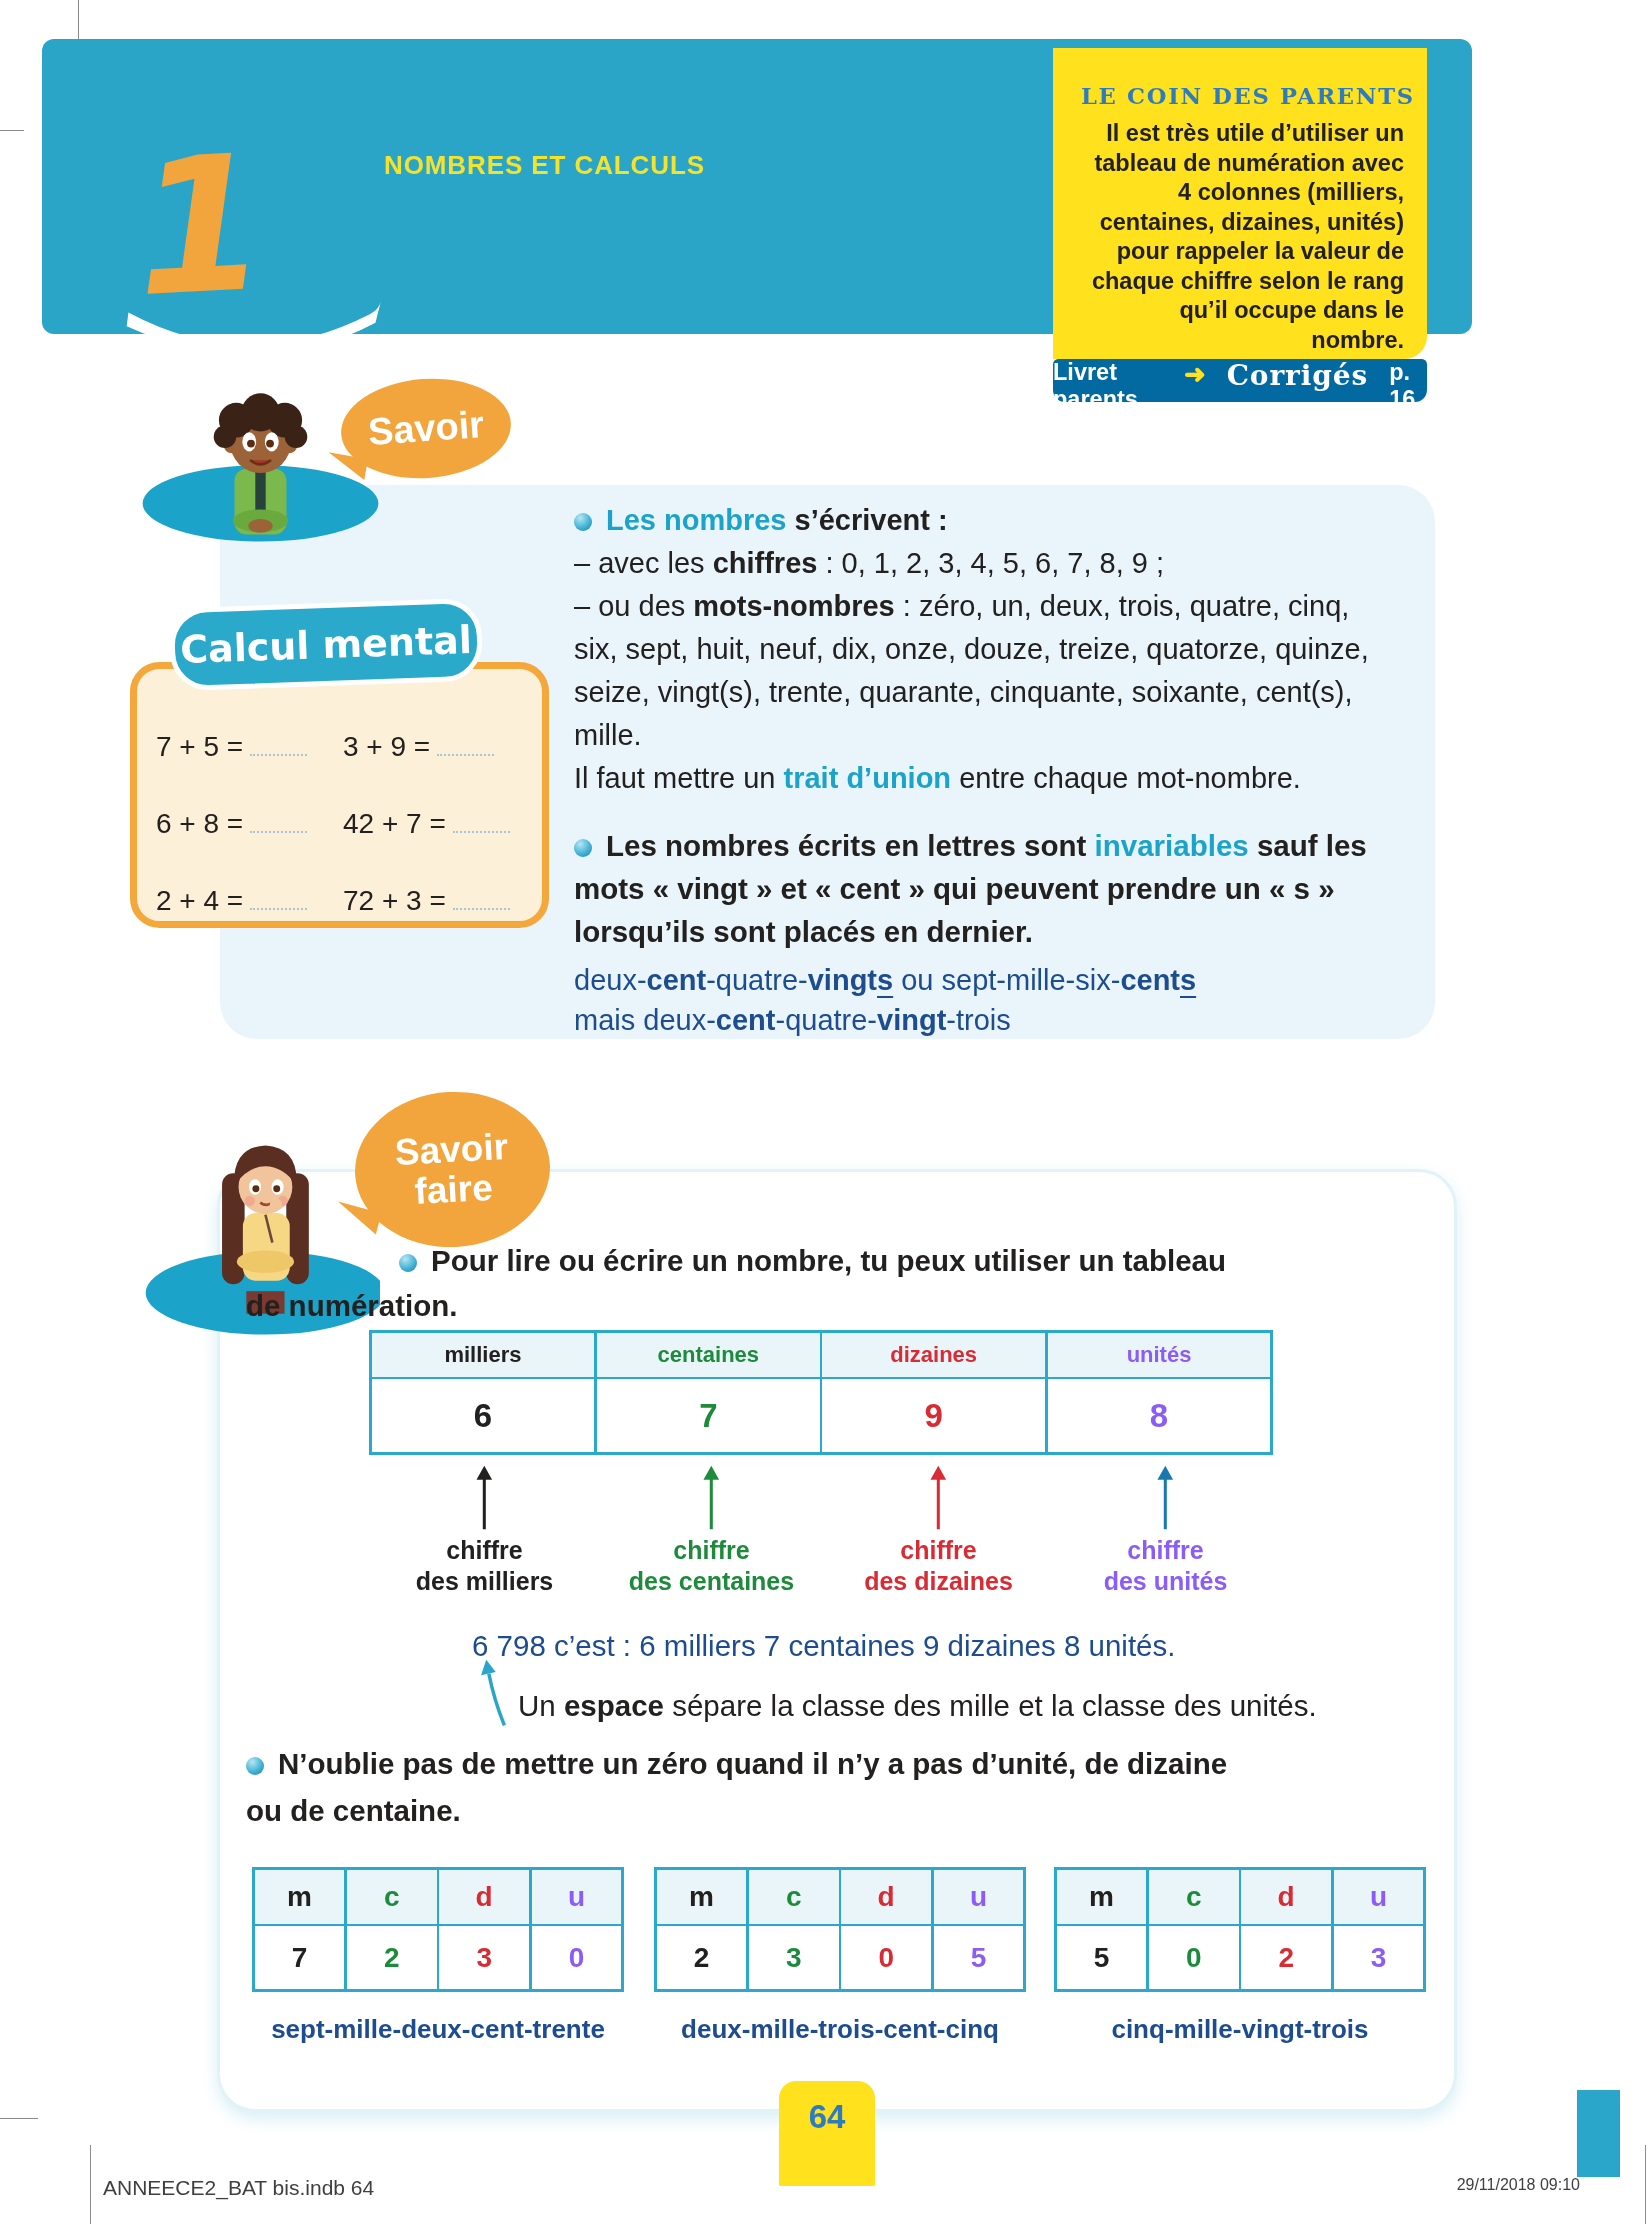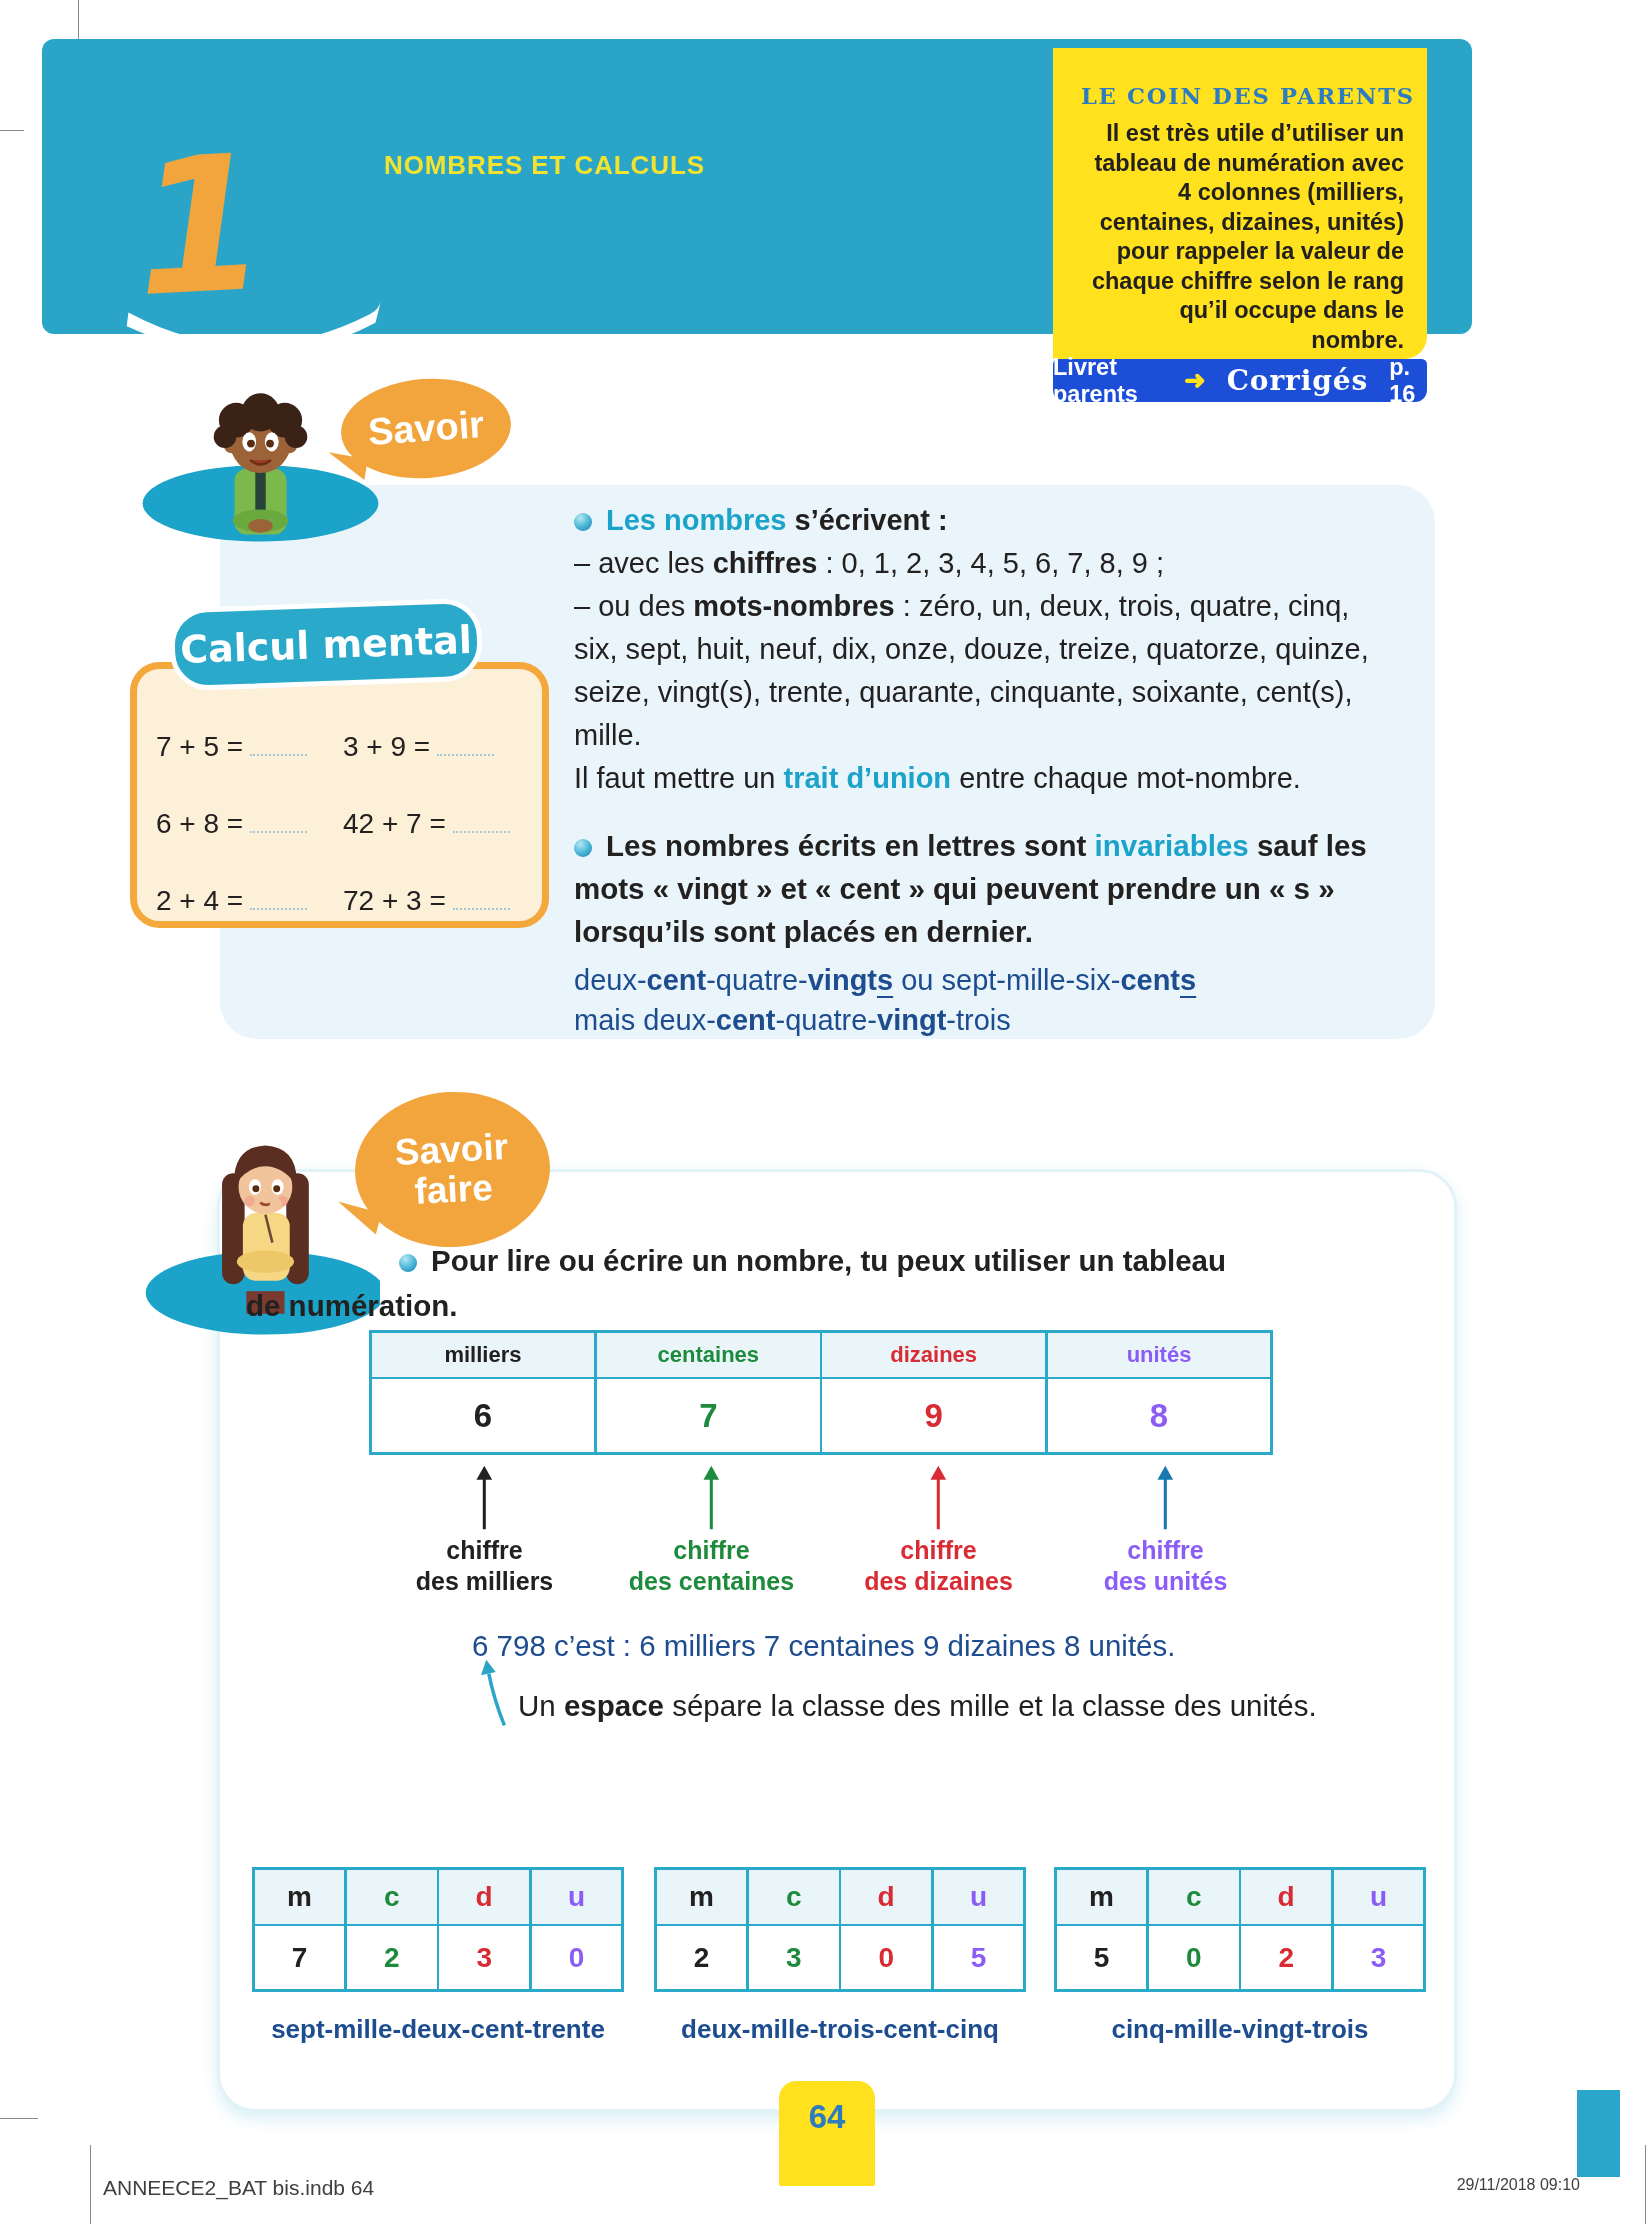--- a/index.html
+++ b/index.html
@@ -16,22 +16,22 @@
   .swoosh{position:absolute;left:76px;top:261px;}
   .cat{position:absolute;left:342px;top:111px;font-size:26px;font-weight:bold;color:#f3e22e;letter-spacing:0.9px;}
   .page-title{position:absolute;left:346px;top:196px;font-size:50px;font-weight:bold;color:#ffffff;margin:0;}
 
   
   .parents{position:absolute;left:1053px;top:48px;width:374px;height:311px;background:#ffe11e;border-radius:0 0 22.6px 0;}
   .parents-title{position:absolute;left:28px;top:35px;font-family:"DejaVu Serif",serif;font-weight:bold;
                  font-size:22.6px;color:#2d7cc0;letter-spacing:1.7px;text-align:center;}
   .parents-body{position:absolute;left:28px;top:71px;width:323px;font-size:23.5px;line-height:29.5px;
                 font-weight:600;color:#232020;margin:0;text-align:right;}
-  .parents-bar{position:absolute;left:1053px;top:359px;width:374px;height:43px;background:#1d4ed8;
-               border-radius:5.2px 5.2px 12px 12px;display:flex;align-items:center;justify-content:center;gap:21px;
+  .parents-bar{position:absolute;left:1053px;top:359px;width:374px;height:43px;background:#0369a1;
+               border-radius:5.2px 5.2px 12px 12px;display:flex;align-items:flex-start;justify-content:center;gap:21px;
                color:#fff;font-size:23.5px;font-weight:bold;}
   .bar-arrow{color:#ffe11e;font-size:26px;}
   .corr{font-family:"DejaVu Serif",serif;font-size:28px;letter-spacing:0.9px;}
 
   
   .panel{position:absolute;left:220px;top:485px;width:1215px;height:554px;background:#e9f5fa;border-radius:37px;}
 
   .avatar{position:absolute;}
   .bubble{position:absolute;background:#f2a53d;border-radius:50%;display:flex;flex-direction:column;
           align-items:center;justify-content:center;color:#fff;font-weight:bold;z-index:5;}
@@ -251,20 +251,21 @@
       <div>des unités</div>
   </div>
 
   <p class="decomp">6 798 c’est : 6 milliers 7 centaines 9 dizaines 8 unités.</p>
   <svg class="decomp-arrow" width="38" height="71" viewBox="0 0 44 82">
     <path d="M34 78 Q22 48 16 18" stroke="#2aa5c8" stroke-width="4" fill="none"></path>
     <path d="M13 2 L7 20 L24 16 Z" fill="#2aa5c8"></path>
   </svg>
   <p class="espace"><span class="seg">Un </span><span class="seg s-b">espace</span><span class="seg"> sépare la classe des mille et la classe des unités.</span></p>
 
+  <p class="sf-p2"><span class="seg s-dot"></span><span class="seg s-b">N’oublie pas de mettre un zéro quand il n’y a pas d’unité, de dizaine</span><br><span class="seg s-b">ou de centaine.</span></p>
 
   <div class="mini" style="left:252px;">
     <div class="nt-cell nt-h col-m">m</div>
     <div class="nt-cell nt-h col-c">c</div>
     <div class="nt-cell nt-h col-d">d</div>
     <div class="nt-cell nt-h col-u">u</div>
     <div class="nt-cell nt-v col-m">7</div>
     <div class="nt-cell nt-v col-c">2</div>
     <div class="nt-cell nt-v col-d">3</div>
     <div class="nt-cell nt-v col-u">0</div>

